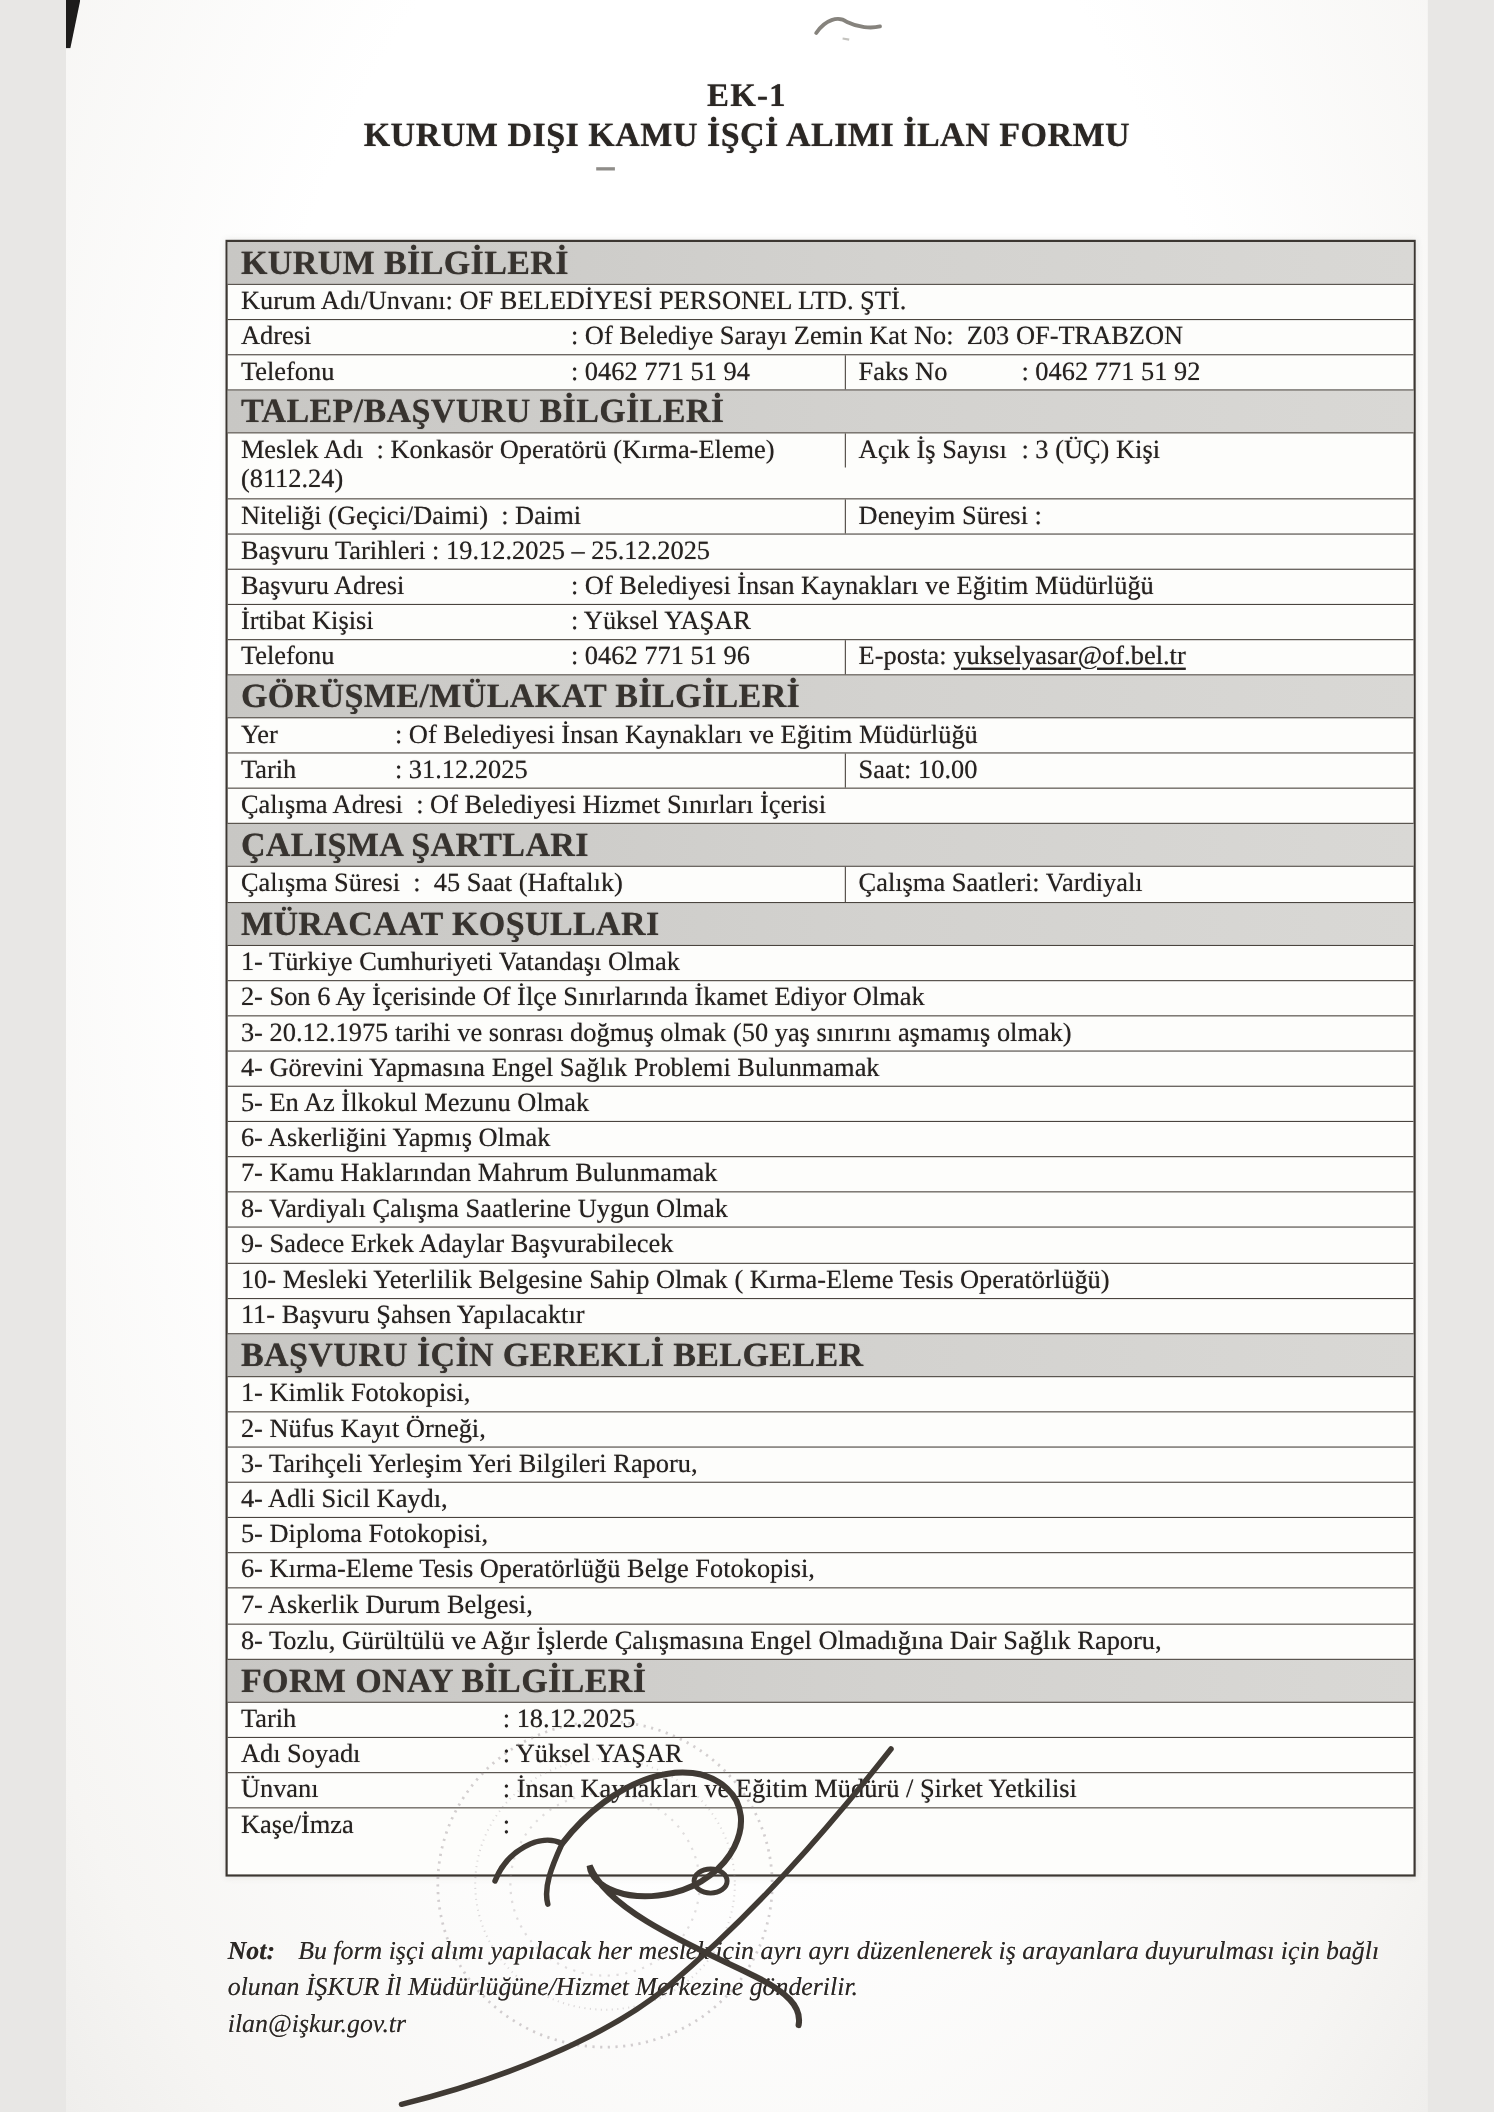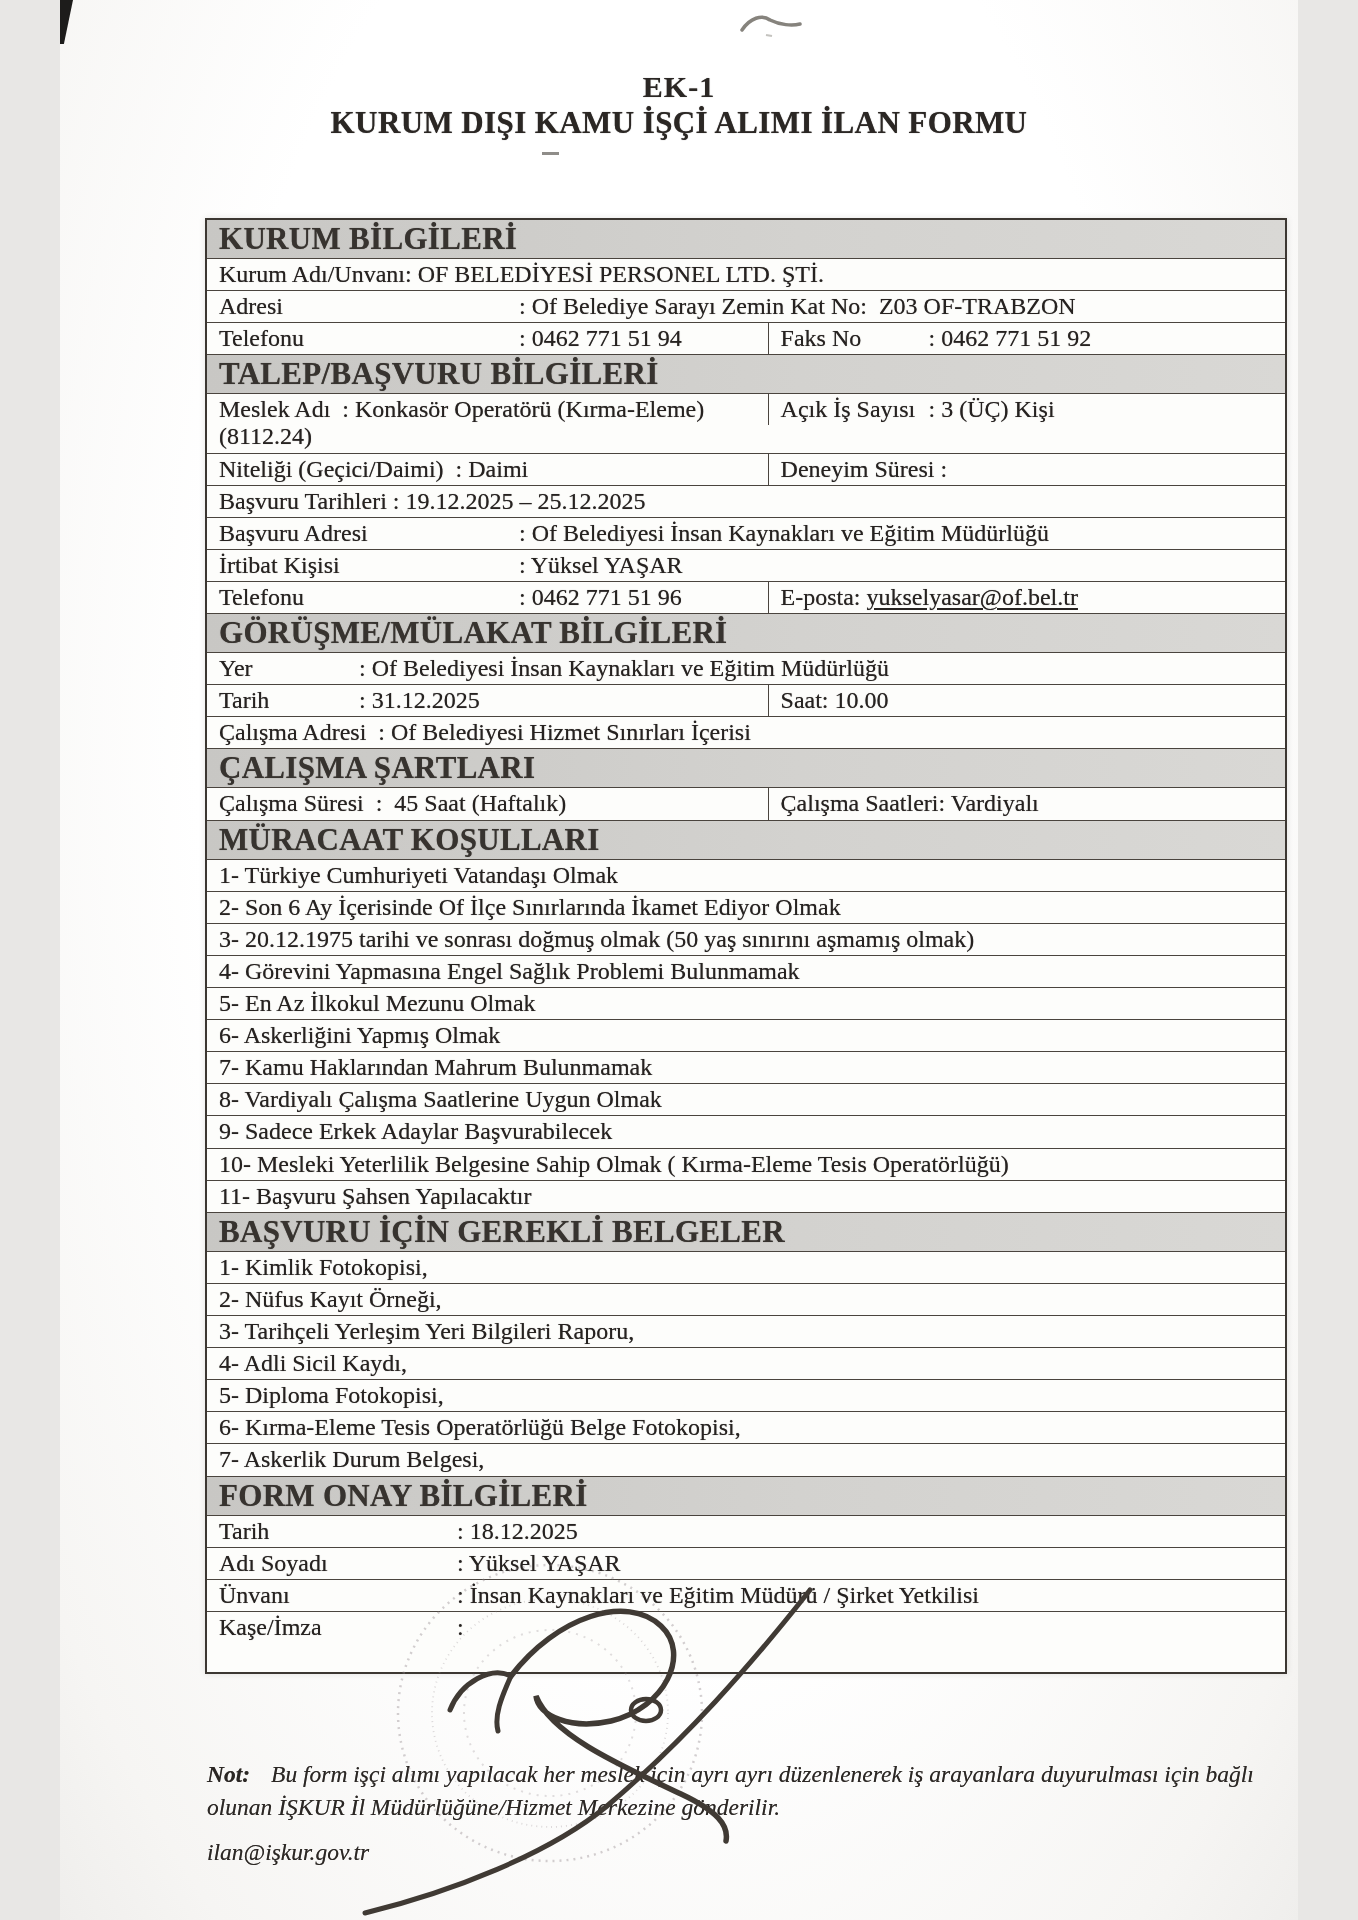--- a/index.html
+++ b/index.html
@@ -38,21 +38,21 @@
   .lw-b{min-width:238px;}
   .lw-c{min-width:148px;}
   .lw-d{min-width:140px;}
   .val{white-space:pre-wrap;}
   .u{text-decoration:underline;text-underline-offset:3px;}
 
   .note{position:absolute;left:147px;top:1758px;width:1092px;
         font-style:italic;font-size:23.5px;line-height:1.4;color:#2b2724;
         text-shadow:0 0 .6px rgba(43,39,36,.6);}
   .note-b{font-weight:bold;margin-right:21px;}
-  .note-email{margin-top:12px;}
+  .note-email{margin-top:0;}
 
   .sig{position:absolute;left:205px;top:1548px;width:640px;height:390px;pointer-events:none;}
 </style>
 </head>
 <body>
 
 <div class="page">
 
   <div class="corner-wedge"></div>
 
@@ -175,20 +175,23 @@
         <div class="cell"><span class="val">4- Adli Sicil Kaydı,</span></div>
       </div>
       <div class="row">
         <div class="cell"><span class="val">5- Diploma Fotokopisi,</span></div>
       </div>
       <div class="row">
         <div class="cell"><span class="val">6- Kırma-Eleme Tesis Operatörlüğü Belge Fotokopisi,</span></div>
       </div>
       <div class="row">
         <div class="cell"><span class="val">7- Askerlik Durum Belgesi,</span></div>
+      </div>
+      <div class="row">
+        <div class="cell"><span class="val">8- Tozlu, Gürültülü ve Ağır İşlerde Çalışmasına Engel Olmadığına Dair Sağlık Raporu,</span></div>
       </div>
       <div class="row section">
         <span>FORM ONAY BİLGİLERİ</span>
       </div>
       <div class="row">
         <div class="cell"><span class="lbl lw-b">Tarih</span><span class="val">: 18.12.2025</span></div>
       </div>
       <div class="row">
         <div class="cell"><span class="lbl lw-b">Adı Soyadı</span><span class="val">: Yüksel YAŞAR</span></div>
       </div>

